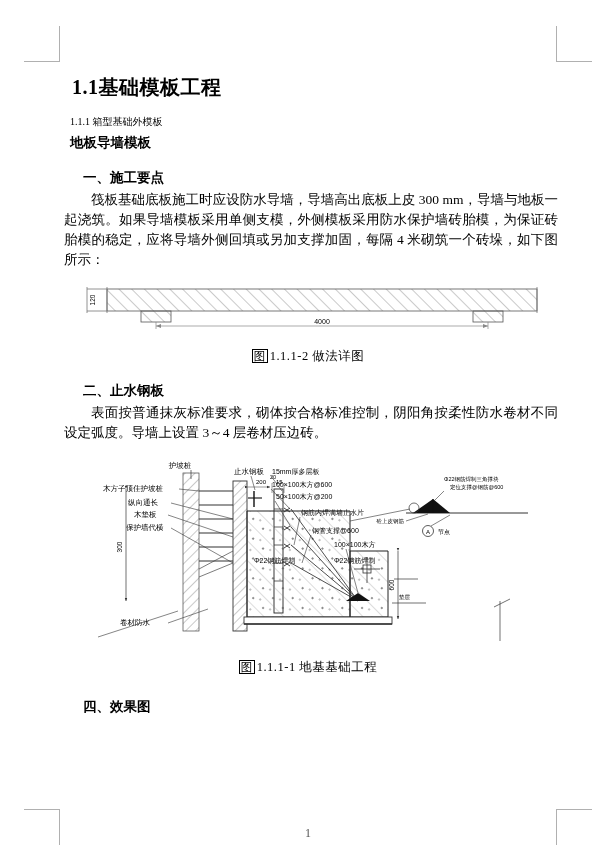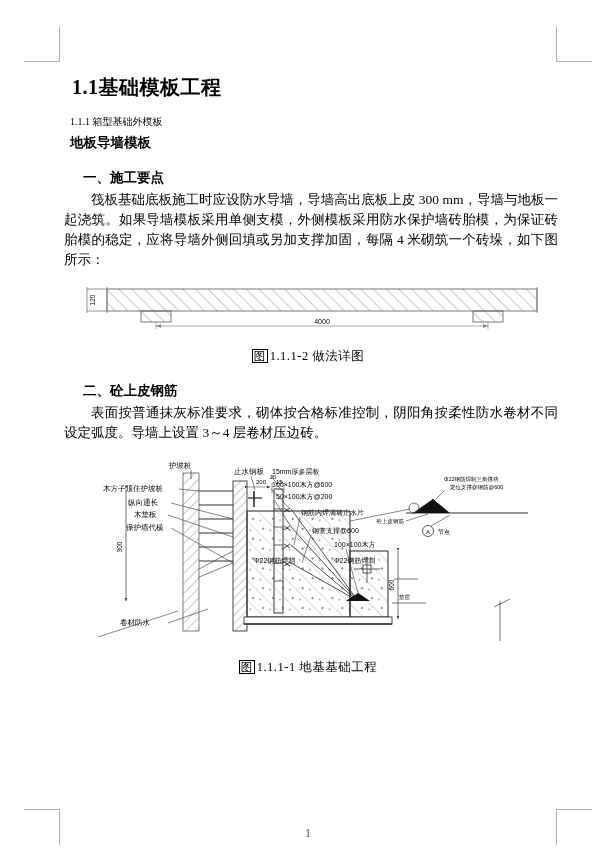--- a/index.html
+++ b/index.html
@@ -135,21 +135,21 @@
         <text class="dwg-t" x="251" y="44" font-size="7" text-anchor="middle" fill="#777">4000</text>
 
         <text class="dwg-t" x="24" y="20" font-size="6.5" text-anchor="middle" fill="#777" transform="rotate(-90 24 20)">120</text>
       </svg>
     </div>
 
     <div class="caption">
       <span class="boxed">图</span><span>1.1.1-2</span>&nbsp;<span>做法详图</span>
     </div>
 
-    <div class="bold-head">二、砼上皮钢筋</div>
+    <div class="bold-head">二、止水钢板</div>
 
     <p class="body">表面按普通抹灰标准要求，砌体按合格标准控制，阴阳角按柔性防水卷材不同设定弧度。导墙上设置 3～4 层卷材压边砖。</p>
 
 
     <div class="fig2">
       <svg width="500" height="198" viewBox="0 0 500 198">
         <defs>
           <pattern id="soilhatch" width="7" height="7" patternUnits="userSpaceOnUse" patternTransform="rotate(45)">
             <line x1="0" y1="0" x2="0" y2="7" stroke="#666" stroke-width="0.7"></line>
           </pattern>
@@ -306,18 +306,19 @@
         <text class="dwg-t" x="62" y="174" font-size="7.5">卷材防水</text>
         <line x1="110" y1="172" x2="150" y2="158" stroke="#333" stroke-width="0.6"></line>
         <line x1="40" y1="186" x2="120" y2="160" stroke="#333" stroke-width="0.6"></line>
       </svg>
     </div>
 
     <div class="caption">
       <span class="boxed">图</span><span>1.1.1-1</span>&nbsp;<span>地基基础工程</span>
     </div>
 
+    <div class="bold-head" style="margin-top:22px">四、效果图</div>
 
   </div>
 
   <div class="pageno">1</div>
 
 </div>
 
 </body></html>

